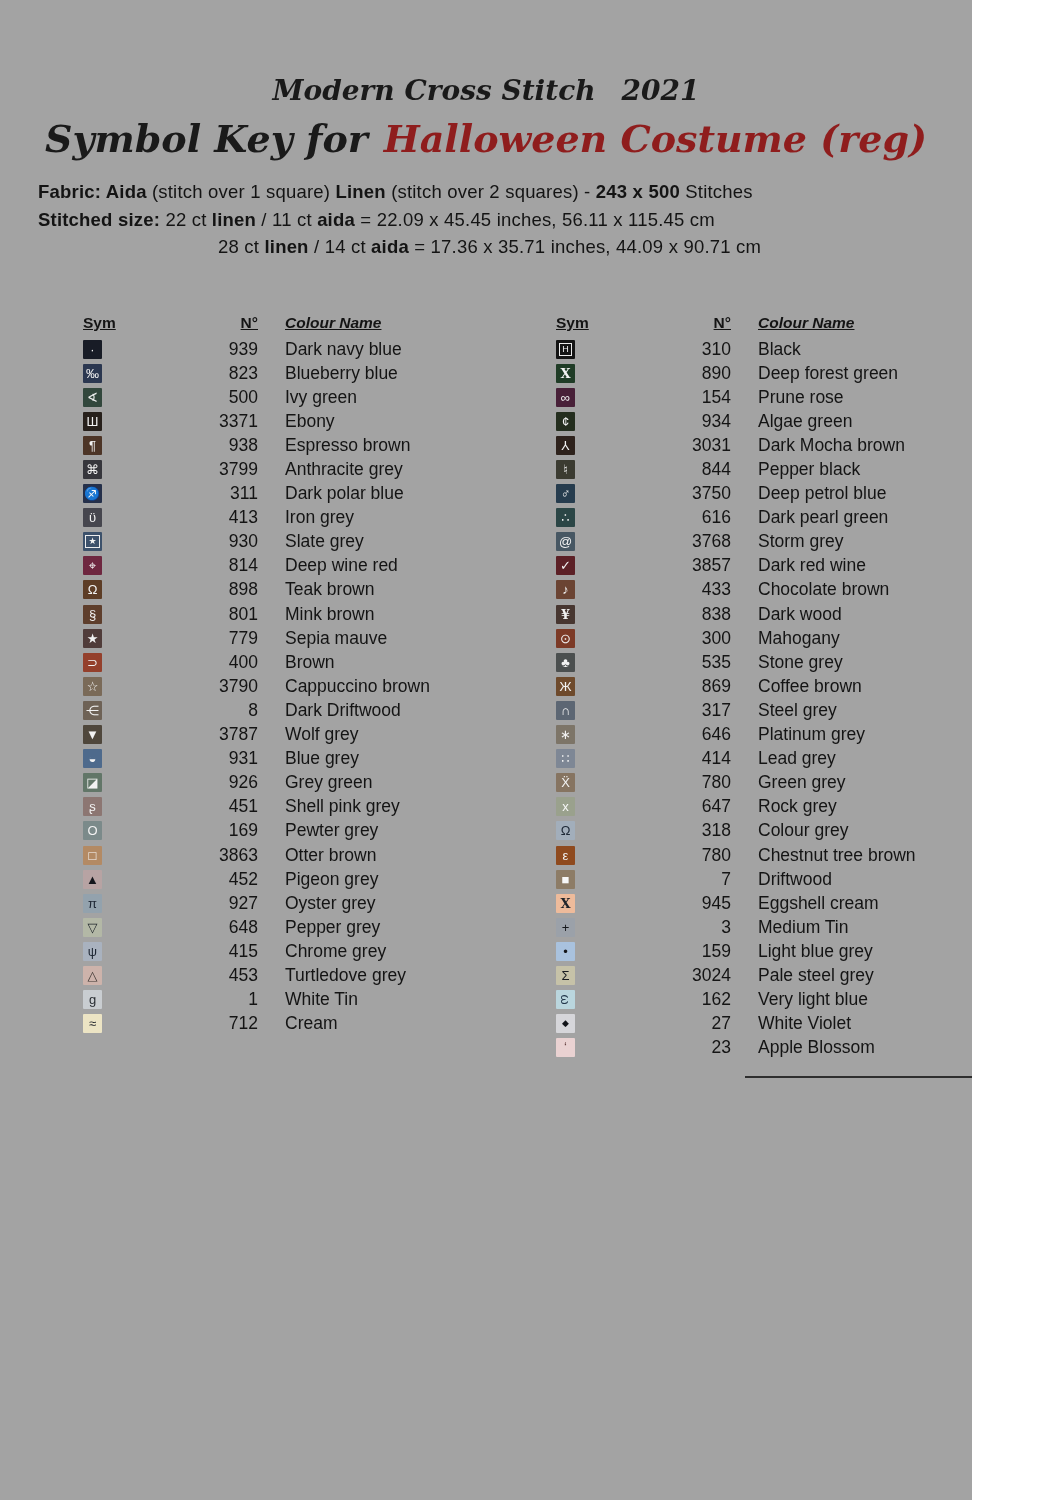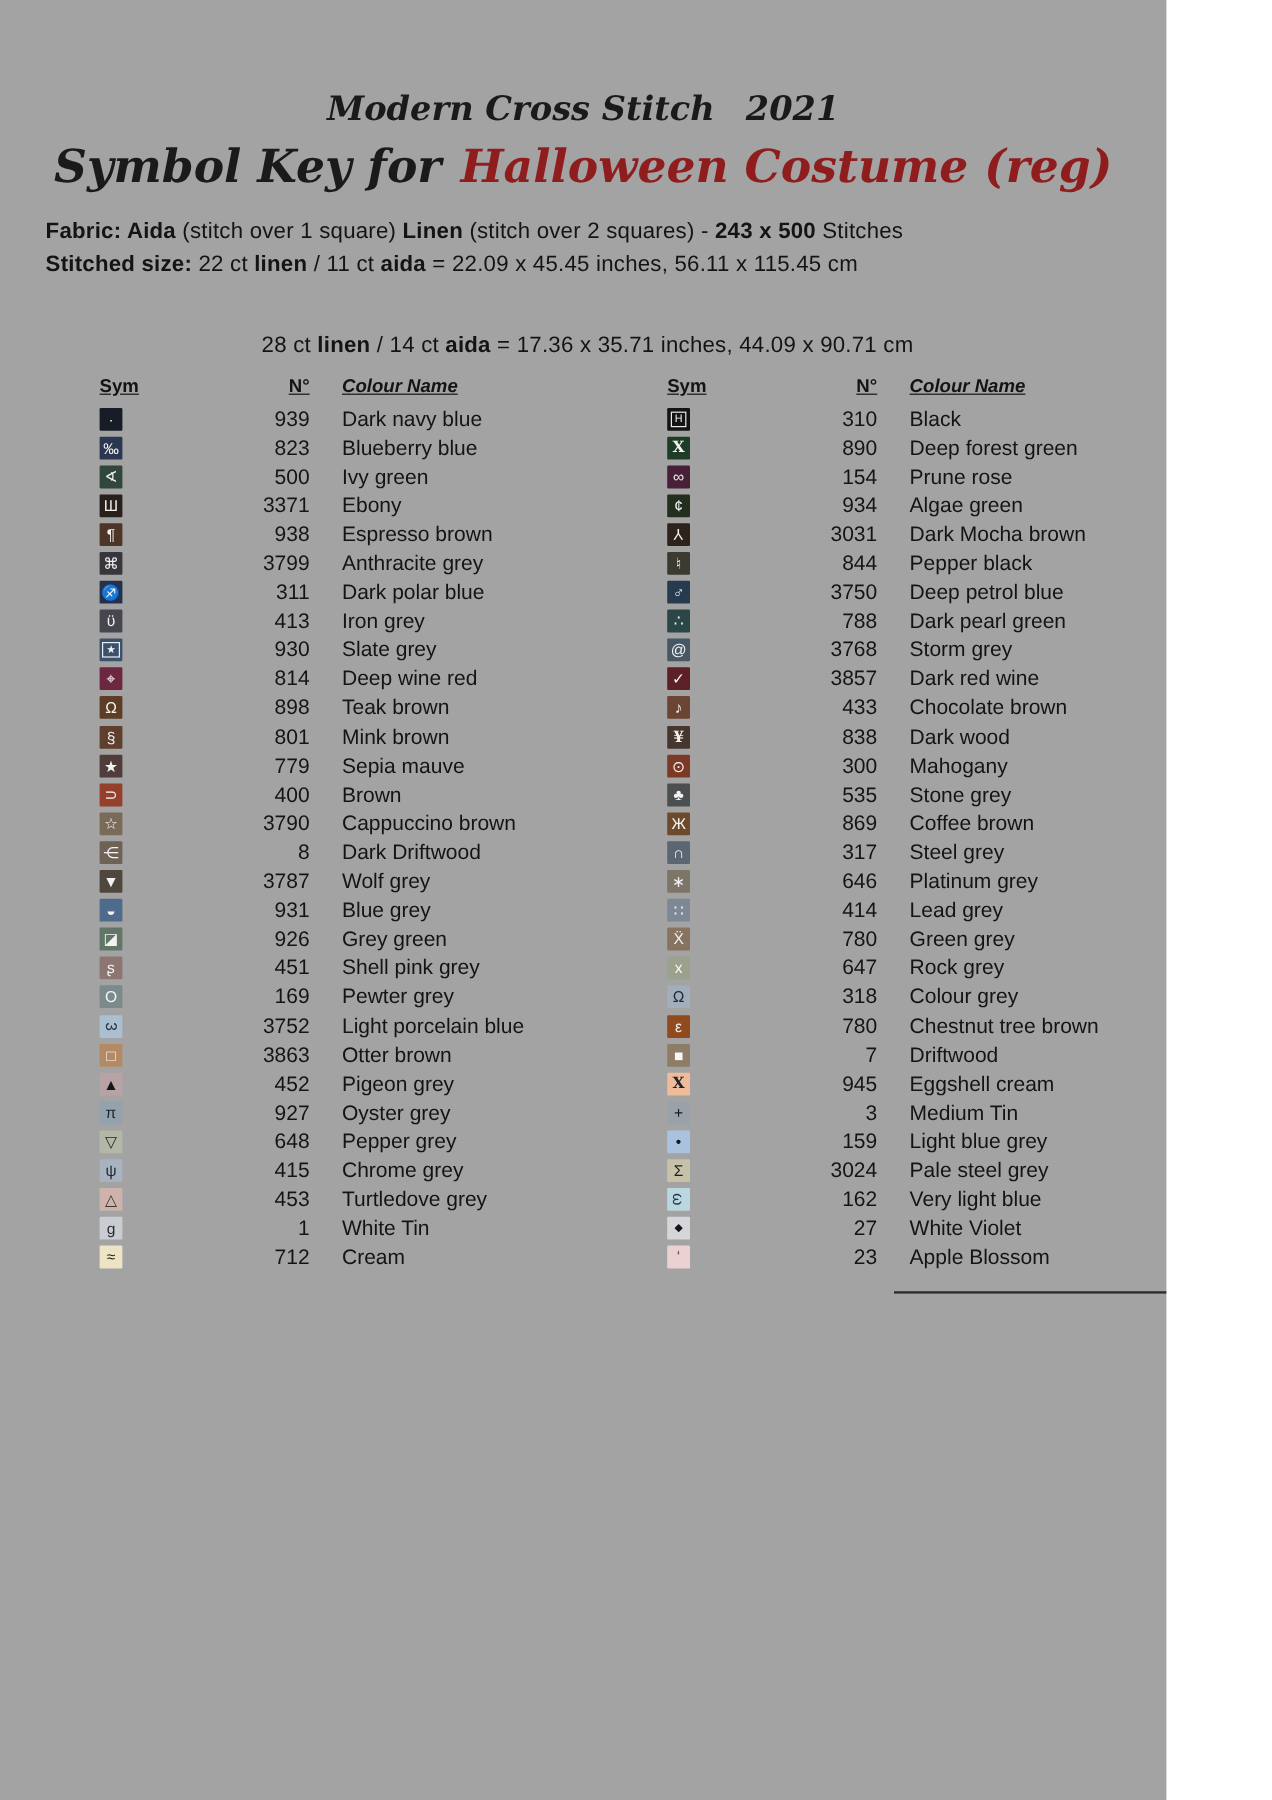--- a/index.html
+++ b/index.html
@@ -6,21 +6,21 @@
   .page{position:relative;width:972px;height:1500px;background:#a3a3a3;overflow:hidden;
         font-family:"Liberation Sans",sans-serif;color:#141414;}
   .title1{position:absolute;top:74px;left:0;width:100%;text-align:center;
           font-family:"DejaVu Serif",serif;font-style:italic;font-weight:bold;font-size:28px;color:#1a1a1a;}
   .title1 .year{margin-left:26px;}
   .title2{position:absolute;top:116px;left:0;width:100%;text-align:center;
           font-family:"DejaVu Serif",serif;font-style:italic;font-weight:bold;font-size:38px;color:#1a1a1a;}
   .title2 .pattern{margin-left:16px;}
   .fabric{position:absolute;top:181px;left:38px;font-size:18.5px;letter-spacing:.2px;}
   .sizes{position:absolute;top:207px;left:38px;font-size:18.5px;line-height:26.5px;letter-spacing:.2px;}
-  .size-line:nth-child(2){padding-left:180px;margin-top:40px;}
+  .size-line:nth-child(2){padding-left:180px;}
   .size-line:nth-child(3){padding-left:308px;}
   .size-line:nth-child(4){padding-left:313px;}
   .b{font-weight:bold;}
   .tbl{position:absolute;top:314px;}
   .tbl[data-side="left"]{left:83px;}
   .tbl[data-side="right"]{left:556px;}
   .row{display:grid;grid-template-columns:30px 145px 218px;height:24.1px;align-items:center;}
   .row.hdr{height:23px;align-items:start;}
   .hdr span{font-weight:bold;font-size:15.5px;text-decoration:underline;}
   .hdr .hn{text-align:right;display:block;}
@@ -250,29 +250,20 @@
         <div>
           <span class="sym" style="background: rgb(123, 138, 138); color: rgb(242, 242, 242);">
             <span class="g">O</span>
           </span>
         </div>
         <span class="num">169</span>
         <span class="cname">Pewter grey</span>
       </div>
       <div class="row">
         <div>
-          <span class="sym" style="background: rgb(170, 191, 207); color: rgb(37, 48, 62);">
-            <span class="g r90">3</span>
-          </span>
-        </div>
-        <span class="num">3752</span>
-        <span class="cname">Light porcelain blue</span>
-      </div>
-      <div class="row">
-        <div>
           <span class="sym" style="background: rgb(179, 138, 100); color: rgb(247, 247, 247);">
             <span class="g">□</span>
           </span>
         </div>
         <span class="num">3863</span>
         <span class="cname">Otter brown</span>
       </div>
       <div class="row">
         <div>
           <span class="sym" style="background: rgb(183, 163, 163); color: rgb(20, 22, 28);">
@@ -405,21 +396,21 @@
         </div>
         <span class="num">3750</span>
         <span class="cname">Deep petrol blue</span>
       </div>
       <div class="row">
         <div>
           <span class="sym" style="background: rgb(43, 70, 70); color: rgb(242, 242, 242);">
             <span class="g">∴</span>
           </span>
         </div>
-        <span class="num">788</span>
+        <span class="num">616</span>
         <span class="cname">Dark pearl green</span>
       </div>
       <div class="row">
         <div>
           <span class="sym" style="background: rgb(71, 87, 99); color: rgb(242, 242, 242);">
             <span class="g">@</span>
           </span>
         </div>
         <span class="num">3768</span>
         <span class="cname">Storm grey</span>

